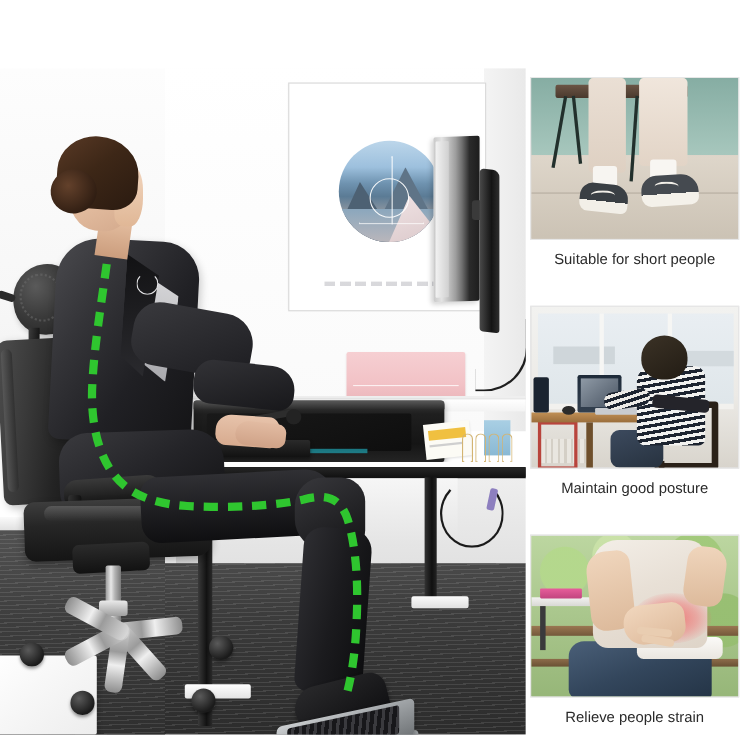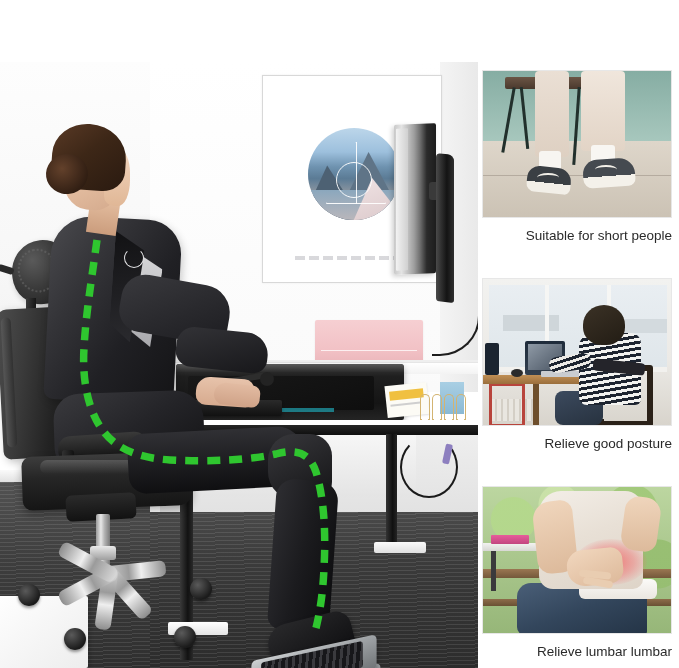--- a/index.html
+++ b/index.html
@@ -202,21 +202,21 @@
   .fr-base { position:absolute; left:6px; top:22px; width:124px; height:28px;
     background:linear-gradient(180deg,#9ea2a5,#65696c); border-radius:4px; transform: rotate(-6deg) skewX(-10deg); }
 
   
   .posture-svg { position:absolute; left:0; top:0; width:478px; height:606px; pointer-events:none; }
 
   
   .side { position:absolute; left:482px; top:62px; width:197px; height:606px; }
   .panel { position:absolute; left:0; width:190px; }
   .panel-img { position:relative; width:190px; height:148px; overflow:hidden; border:1px solid #e7e7e7; background:#ddd; }
-  .panel-cap { display:block; text-align:right; font-size:13.5px; color:#2a2a2a; padding-top:9px; line-height:17px; white-space:nowrap; }
+  .panel-cap { display:block; text-align:center; font-size:13.5px; color:#2a2a2a; padding-top:9px; line-height:17px; white-space:nowrap; }
 
   
   .p1 { position:absolute; inset:0; background:linear-gradient(180deg,#7fa79f 0%, #9dc0b7 38%, #cfc6bb 48%, #d9d2c6 70%, #cfc7ba 100%); }
   .p1-wall { position:absolute; left:0; top:0; width:190px; height:70px; background:linear-gradient(180deg,#86ada3,#a7c7bd); }
   .p1-floor { position:absolute; left:0; top:70px; width:190px; height:78px; background:linear-gradient(180deg,#ded6ca,#cbc2b4); }
   .p1-floor-line { position:absolute; left:0; top:104px; width:190px; height:1px; background:rgba(120,110,98,.35); }
   .p1-stool-seat { position:absolute; left:22px; top:6px; width:120px; height:12px; background:linear-gradient(180deg,#6b5545,#4a392d); border-radius:2px; }
   .p1-leg { position:absolute; width:3px; background:#22302c; }
   .p1-pants-l { position:absolute; left:52px; top:0px; width:34px; height:86px; background:linear-gradient(180deg,#eadfd4,#ded0c2); border-radius:4px; }
   .p1-pants-r { position:absolute; left:98px; top:0px; width:44px; height:80px; background:linear-gradient(180deg,#f0e6dc,#e2d4c6); border-radius:4px; }
@@ -483,21 +483,21 @@
           <div class="p2-mouse"></div>
           <div class="p2-chair"></div>
           <div class="p2-chair-leg"></div>
           <div class="p2-jeans"></div>
           <div class="p2-body"></div>
           <div class="p2-arm"></div>
           <div class="p2-strap"></div>
           <div class="p2-head"></div>
         </div>
       </div>
-      <span class="panel-cap">Relieve good posture</span>
+      <span class="panel-cap">Maintain good posture</span>
     </div>
 
     <div class="panel" style="top:424px;">
       <div class="panel-img">
         <div class="p3">
           <div class="p3-foliage"></div>
           <div class="p3-rail"></div>
           <div class="p3-rail2"></div>
           <div class="p3-table"></div>
           <div class="p3-tab-leg"></div>
@@ -506,17 +506,17 @@
           <div class="p3-white-band"></div>
           <div class="p3-shirt"></div>
           <div class="p3-pain"></div>
           <div class="p3-arm-l"></div>
           <div class="p3-arm-r"></div>
           <div class="p3-hand"></div>
           <div class="p3-finger" style="left:96px;  top:84px; width:32px; transform:rotate(6deg);"></div>
           <div class="p3-finger" style="left:100px; top:92px; width:30px; transform:rotate(10deg);"></div>
         </div>
       </div>
-      <span class="panel-cap">Relieve lumbar lumbar</span>
+      <span class="panel-cap">Relieve people strain</span>
     </div>
 
   </div>
 </div>
 
 </body></html>

